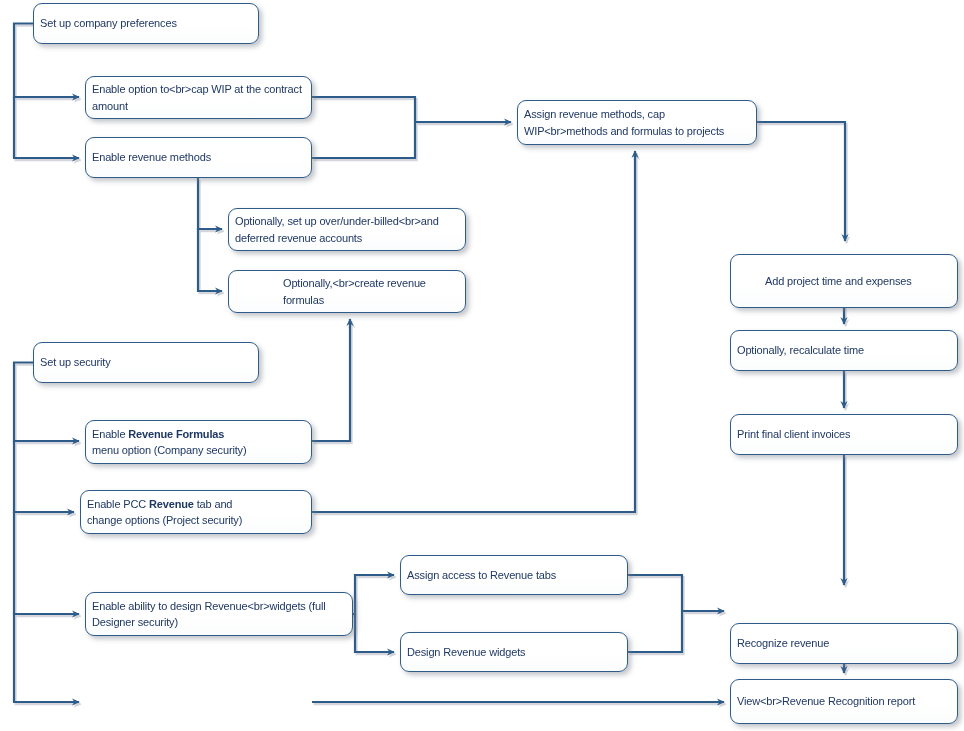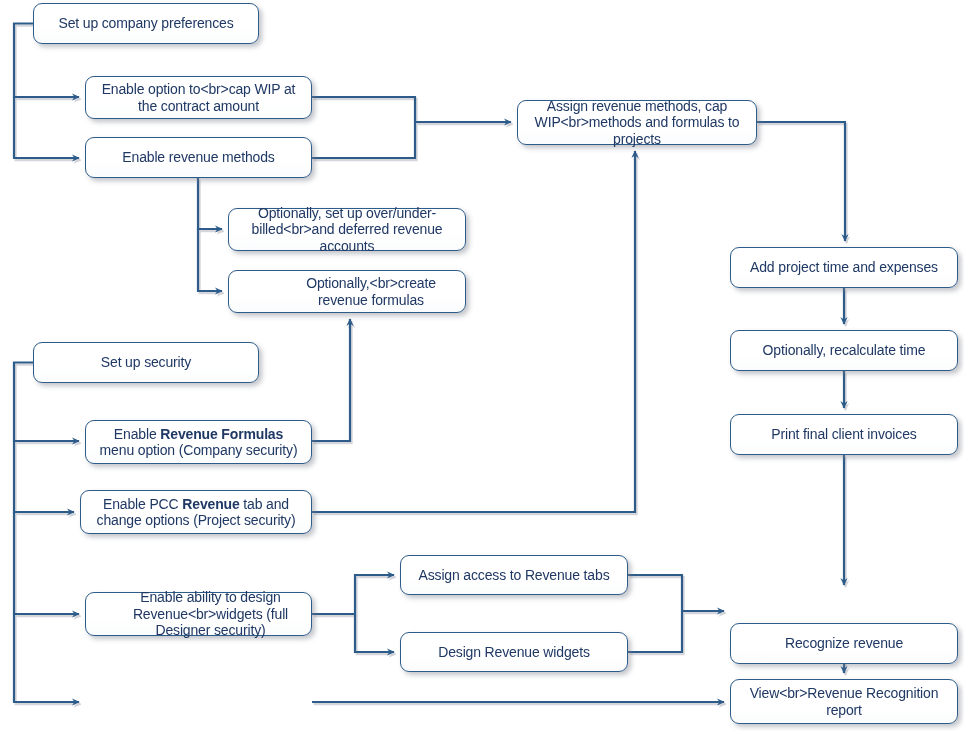--- a/index.html
+++ b/index.html
@@ -25,23 +25,23 @@
   .node {
     position: absolute;
     box-sizing: border-box;
     border: 1.3px solid #2e5c8a;
     border-radius: 9px;
     background: linear-gradient(to bottom, #ffffff 0%, #ffffff 55%, #fbfcfd 100%);
     box-shadow: 3px 3px 5px rgba(120,125,135,0.45);
     display: flex;
     align-items: center;
     justify-content: center;
-    text-align: center;
+    text-align: left;
     color: #1f3864;
-    font-size: 14px;
+    font-size: 11px;
     line-height: 16.5px;
     letter-spacing: -0.15px;
     z-index: 3;
   }
   .node .txt { display: block; width: 100%; padding: 0 6px; }
   .node b { font-weight: bold; }
 </style>
 </head>
 <body>
 
@@ -142,30 +142,30 @@
     </div>
   <div class="node" style="left: 33px; top: 342px; width: 226px; height: 41px;">
       <span class="txt">Set up security</span>
     </div>
   <div class="node" style="left: 85px; top: 420px; width: 227px; height: 44px;">
       <span class="txt">Enable <b>Revenue Formulas</b><br>menu option (Company security)</span>
     </div>
   <div class="node" style="left: 80px; top: 490px; width: 232px; height: 44px;">
       <span class="txt">Enable PCC <b>Revenue</b> tab and<br>change options (Project security)</span>
     </div>
-  <div class="node" style="left: 85px; top: 592px; width: 227px; height: 44px; padding-left: 24px;">
+  <div class="node" style="left: 85px; top: 592px; width: 268px; height: 44px;">
       <span class="txt">Enable ability to design Revenue&lt;br&gt;widgets (full Designer security)</span>
     </div>
   <div class="node" style="left: 400px; top: 555px; width: 228px; height: 40px;">
       <span class="txt">Assign access to Revenue tabs</span>
     </div>
   <div class="node" style="left: 400px; top: 632px; width: 228px; height: 40px;">
       <span class="txt">Design Revenue widgets</span>
     </div>
-  <div class="node" style="left: 730px; top: 247px; width: 228px; height: 41px;">
+  <div class="node" style="left: 730px; top: 254px; width: 228px; height: 54px; padding-left: 28px;">
       <span class="txt">Add project time and expenses</span>
     </div>
   <div class="node" style="left: 730px; top: 330px; width: 228px; height: 41px;">
       <span class="txt">Optionally, recalculate time</span>
     </div>
   <div class="node" style="left: 730px; top: 414px; width: 228px; height: 41px;">
       <span class="txt">Print final client invoices</span>
     </div>
   <div class="node" style="left: 730px; top: 591px; width: 228px; height: 41px; margin-top: 32px;">
       <span class="txt">Recognize revenue</span>

